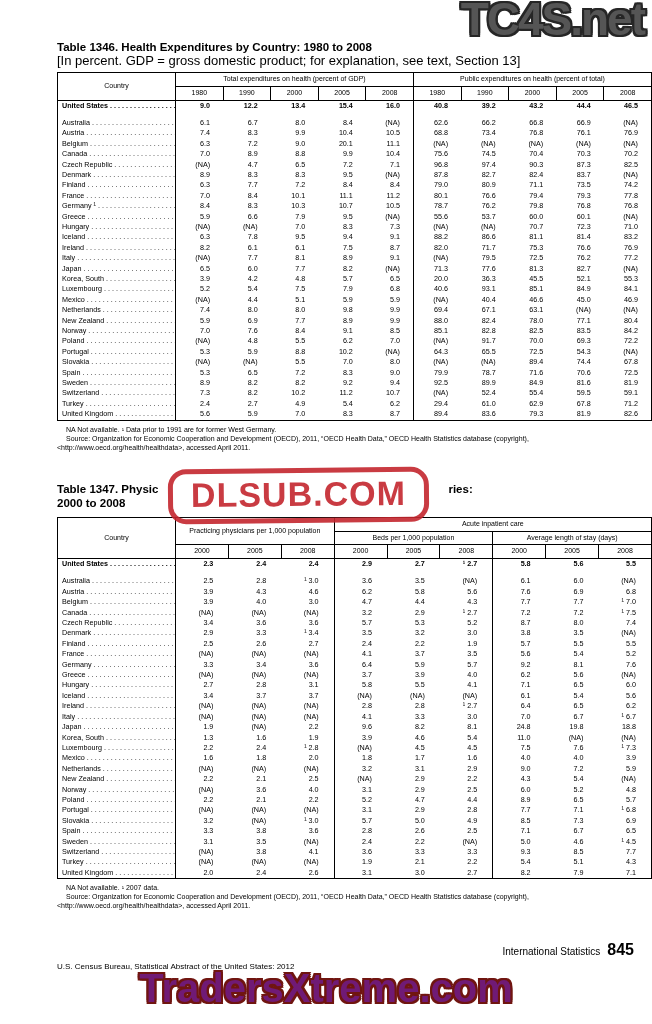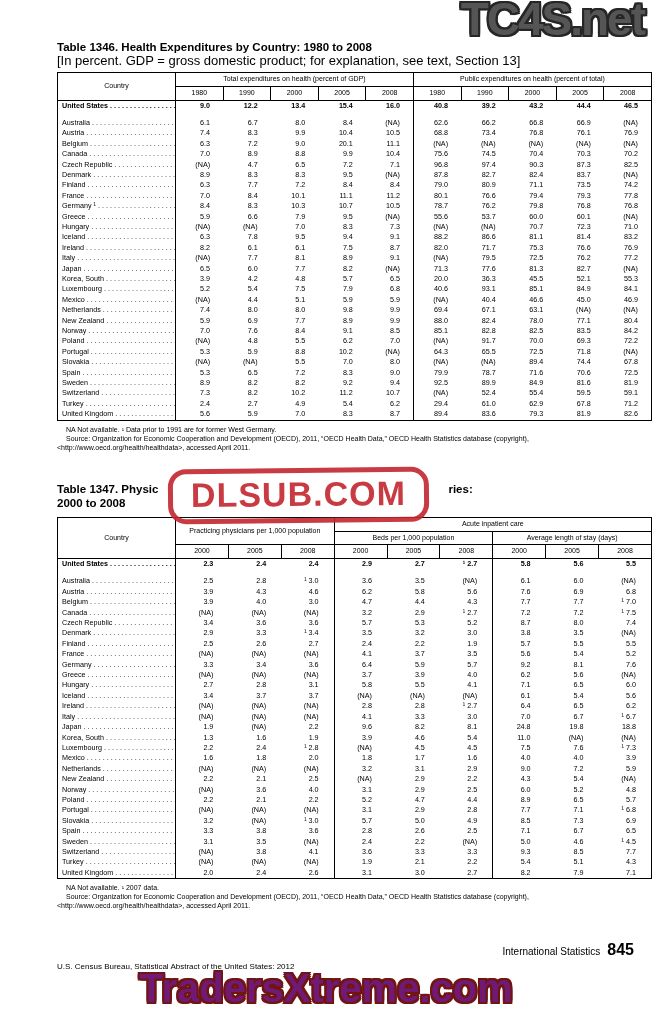--- a/index.html
+++ b/index.html
@@ -403,21 +403,21 @@
           <tr>
             <td class="country"><span class="nm">Portugal</span><span class="dots"></span></td>
             <td class="val">5.3</td>
             <td class="val">5.9</td>
             <td class="val">8.8</td>
             <td class="val">10.2</td>
             <td class="val">(NA)</td>
             <td class="val">64.3</td>
             <td class="val">65.5</td>
             <td class="val">72.5</td>
-            <td class="val">71.8</td>
+            <td class="val">54.3</td>
             <td class="val">(NA)</td>
           </tr>
           <tr>
             <td class="country"><span class="nm">Slovakia</span><span class="dots"></span></td>
             <td class="val">(NA)</td>
             <td class="val">(NA)</td>
             <td class="val">5.5</td>
             <td class="val">7.0</td>
             <td class="val">8.0</td>
             <td class="val">(NA)</td>

